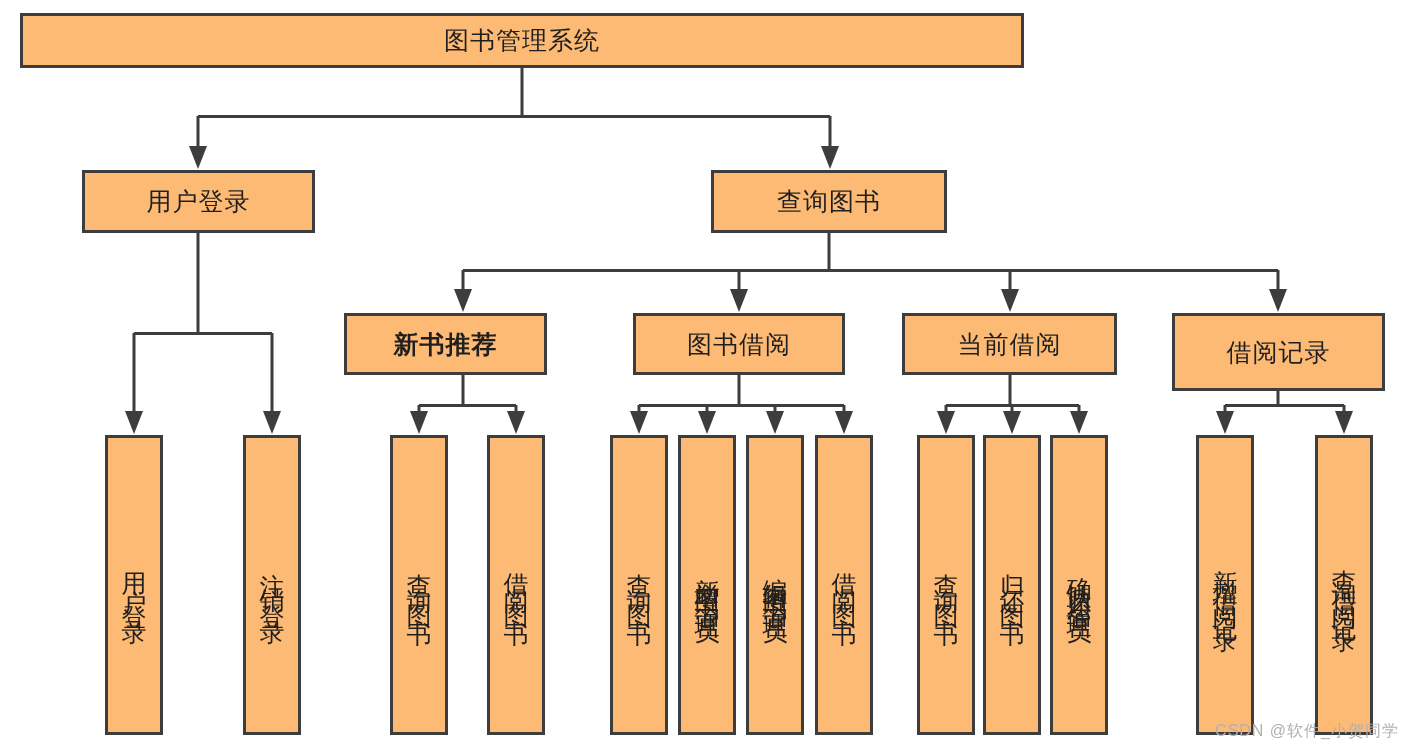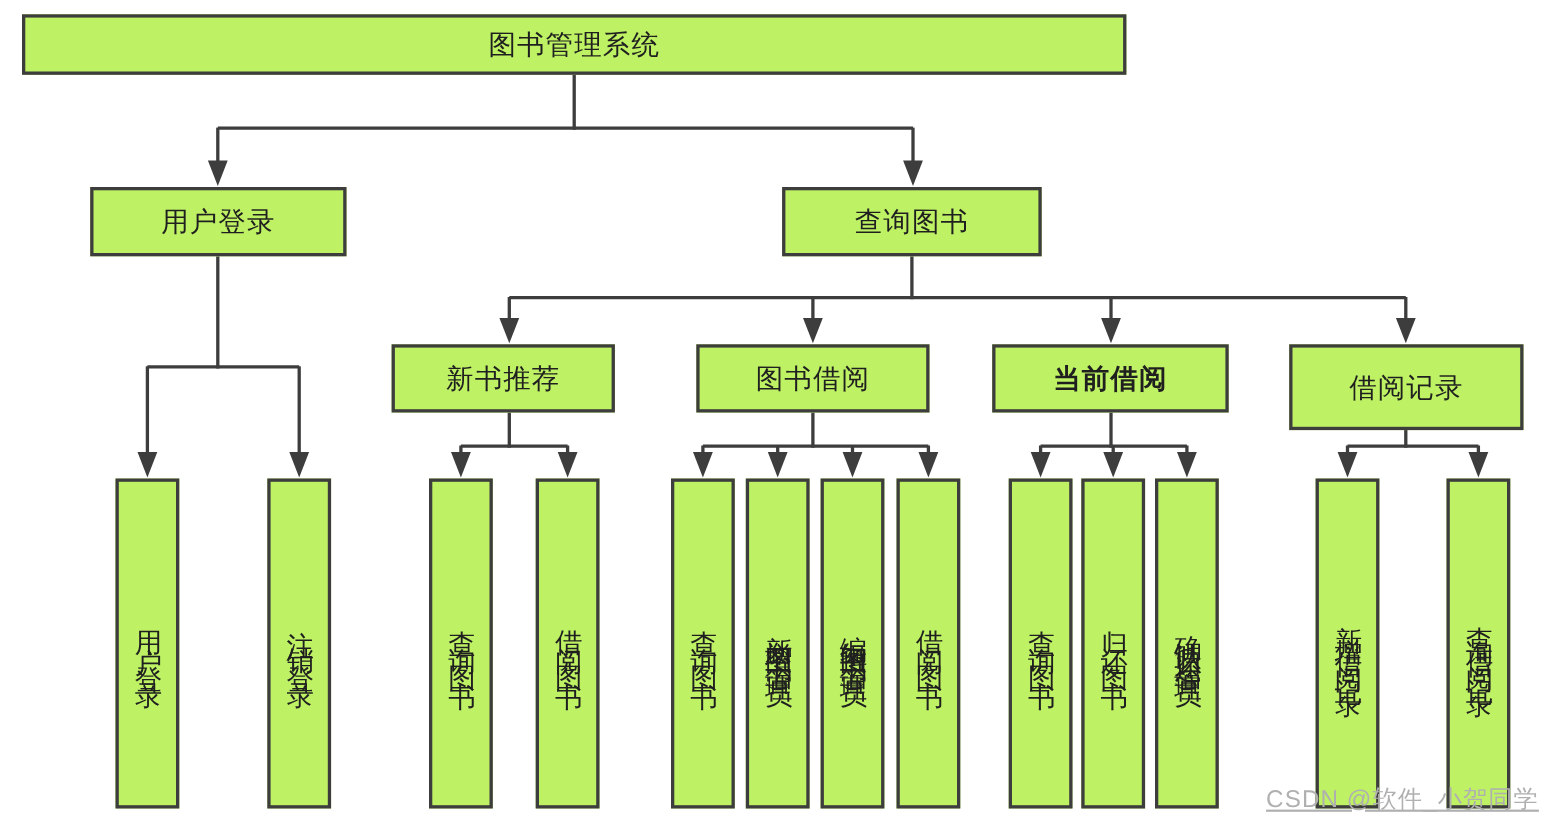--- a/index.html
+++ b/index.html
@@ -7,21 +7,21 @@
     width: 1405px; height: 747px;
     background: #ffffff;
     font-family: "Liberation Sans", sans-serif;
     position: relative;
     overflow: hidden;
   }
   .stage { position: absolute; left: 0; top: 0; width: 1405px; height: 747px; }
   svg.connectors { position: absolute; left: 0; top: 0; z-index: 1; }
   .node {
     position: absolute;
-    background: #bef264;
+    background: #fdba74;
     border: 3px solid #3d3d3d;
     display: flex;
     align-items: center;
     justify-content: center;
     color: #1f1f1f;
     z-index: 2;
   }
   .h-label {
     font-size: 25px;
     letter-spacing: 1px;
@@ -34,26 +34,25 @@
     font-size: 25px;
     white-space: nowrap;
   }
   .v-short { letter-spacing: 16px; }
   .v-mid   { letter-spacing: 12px; }
   .v-long  { letter-spacing: 6px; }
   .watermark {
     position: absolute;
     right: 6px;
     bottom: 5px;
-    font-size: 22px;
+    font-size: 16px;
     color: #b0b0b0;
     z-index: 3;
     letter-spacing: 1px;
     white-space: nowrap;
-    text-decoration: underline;
   }
 </style>
 </head>
 <body>
 
 <div class="stage">
 
   <svg class="connectors" width="1405" height="747" viewBox="0 0 1405 747">
     <g stroke="#3d3d3d" stroke-width="3" fill="#3d3d3d">
       <line x1="522" y1="68" x2="522" y2="118"></line>
@@ -133,27 +132,27 @@
     <span class="h-label">图书管理系统</span>
   </div>
 
   <div class="node" style="left:82px; top:170px; width:233px; height:63px;">
     <span class="h-label">用户登录</span>
   </div>
   <div class="node" style="left:711px; top:170px; width:236px; height:63px;">
     <span class="h-label">查询图书</span>
   </div>
 
-  <div class="node" style="left:356px; top:313px; width:203px; height:62px;">
+  <div class="node" style="left:344px; top:313px; width:203px; height:62px;font-weight:bold;">
     <span class="h-label">新书推荐</span>
   </div>
   <div class="node" style="left:633px; top:313px; width:212px; height:62px;">
     <span class="h-label">图书借阅</span>
   </div>
-  <div class="node" style="left:902px; top:313px; width:215px; height:62px;font-weight:bold;">
+  <div class="node" style="left:902px; top:313px; width:215px; height:62px;">
     <span class="h-label">当前借阅</span>
   </div>
   <div class="node" style="left:1172px; top:313px; width:213px; height:78px;">
     <span class="h-label">借阅记录</span>
   </div>
 
   <div class="node" style="left:105px; top:435px; width:58px; height:300px;">
     <span class="v-label v-short">用户登录</span>
   </div>
   <div class="node" style="left:243px; top:435px; width:58px; height:300px;">

